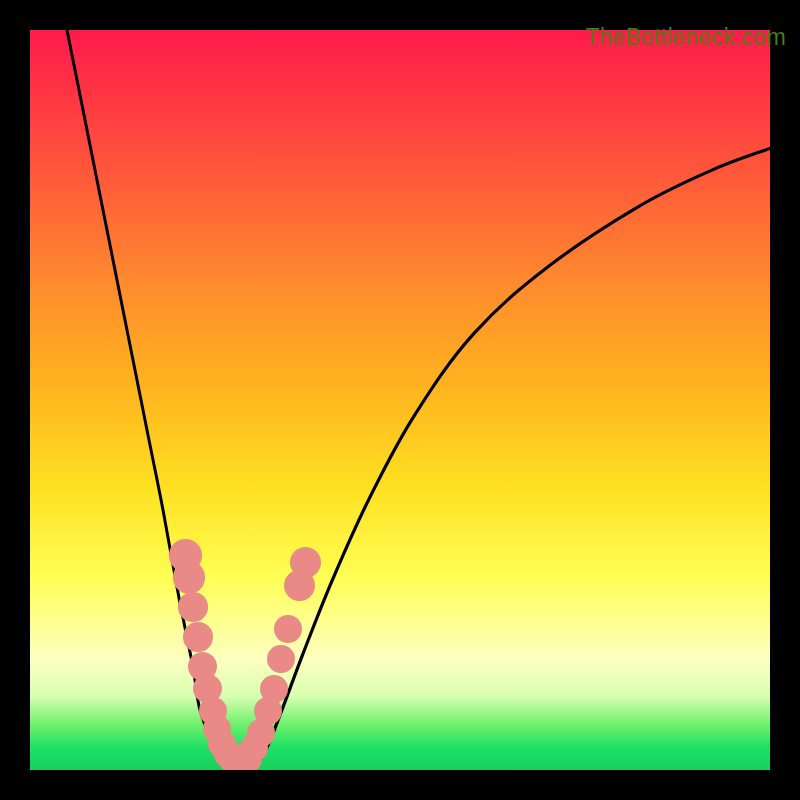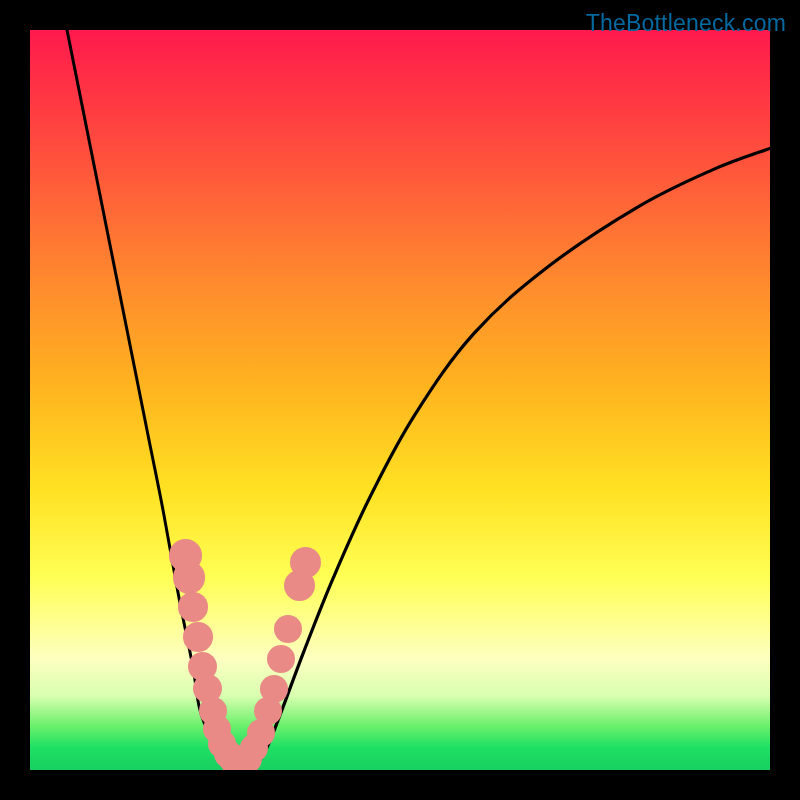--- a/index.html
+++ b/index.html
@@ -12,23 +12,23 @@
     font-family: Arial, Helvetica, sans-serif;
   }
   .stage {
     position: relative;
     width: 800px;
     height: 800px;
     background: #000;
   }
   .watermark {
     position: absolute;
-    top: 10px;
+    top: 24px;
     right: 14px;
-    color: #0369a1;
+    color: #4d7c0f;
     font-size: 23px;
     font-weight: 400;
     letter-spacing: 0.2px;
     z-index: 5;
     user-select: none;
   }
   .plot-area {
     position: absolute;
     left: 30px;
     top: 30px;

